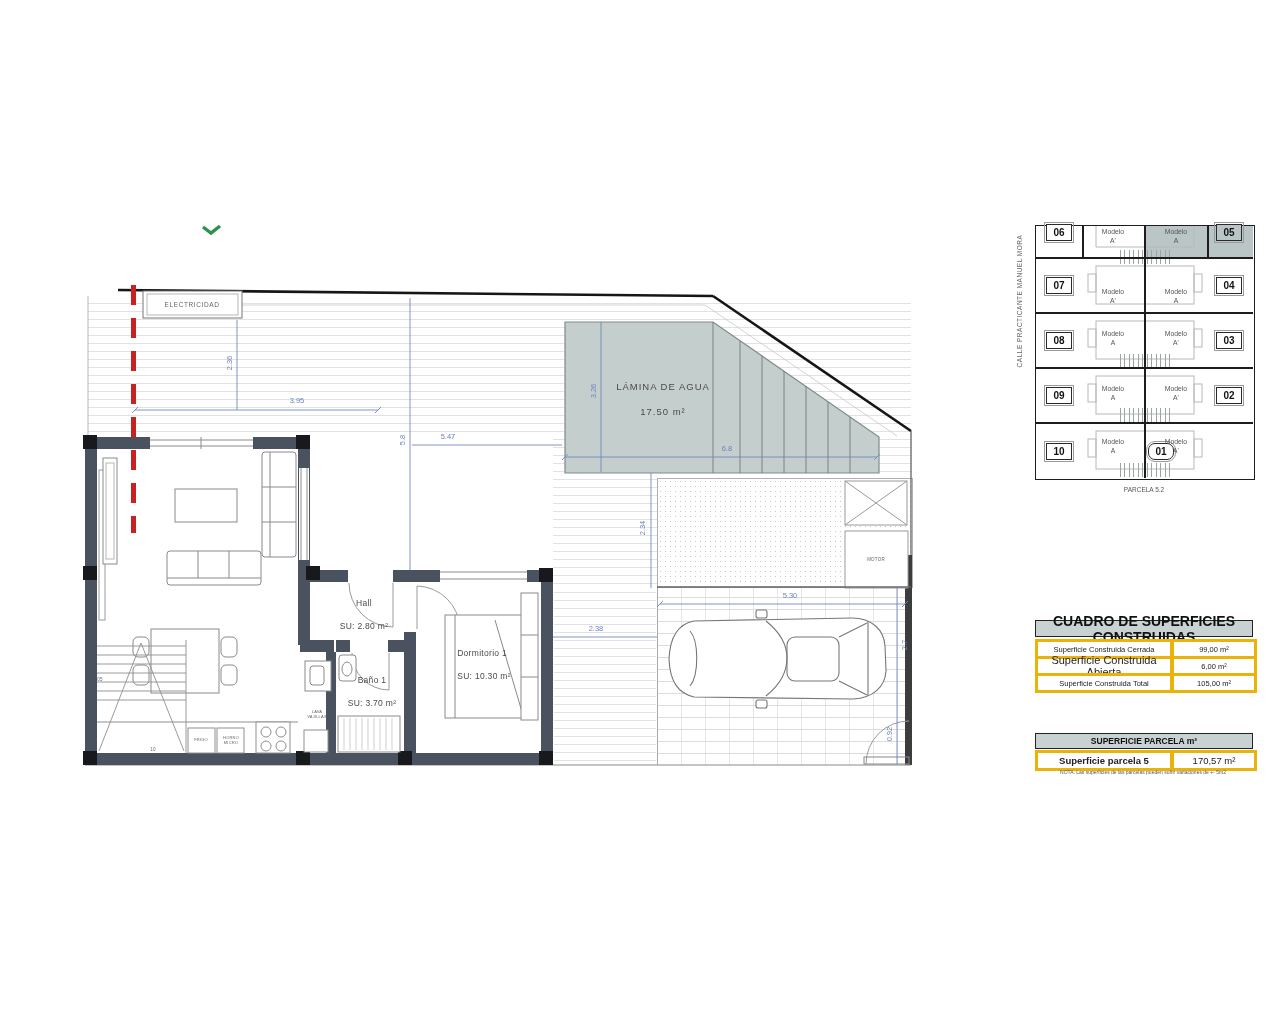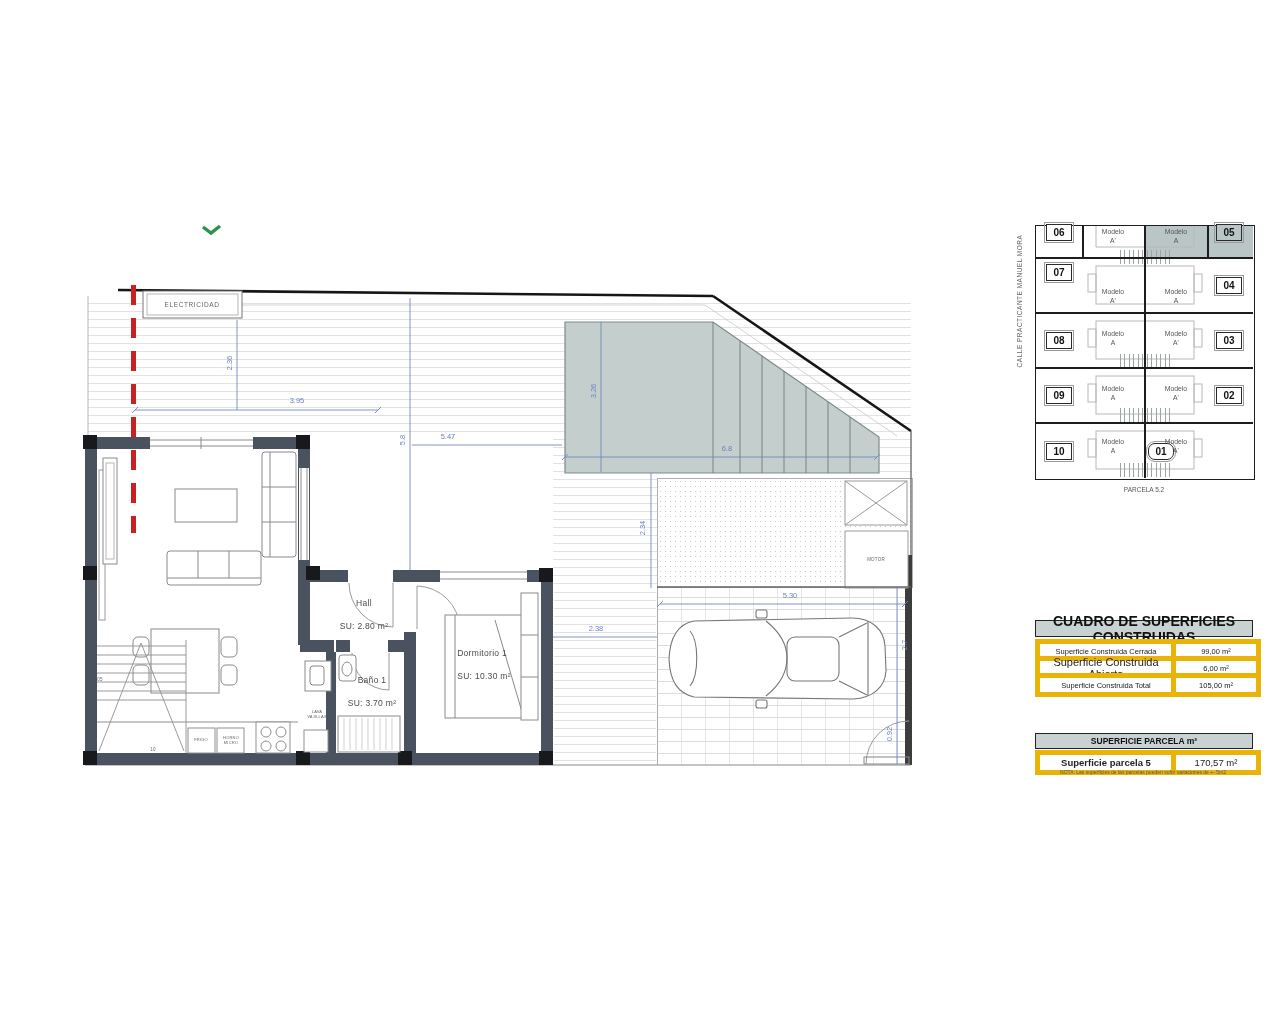--- a/index.html
+++ b/index.html
@@ -32,21 +32,21 @@
   .numbox{z-index:4;width:24px;height:15px;border:1.2px solid #2a2a2a;outline:1px solid #9a9a9a;
           outline-offset:1px;background:#fff;font-weight:bold;font-size:10px;color:#111;
           display:flex;align-items:center;justify-content:center;}
   .modlabel{font-size:6.8px;color:#555;width:56px;}
   .hatch{background:repeating-linear-gradient(90deg,#9aa5a4 0 1px,transparent 1px 4.5px);z-index:2;}
   .street{font-size:6.5px;color:#666;letter-spacing:.5px;text-align:center;z-index:4;}
   .caption{font-size:6.5px;color:#555;z-index:4;}
   
   .t-head{border:1.4px solid #222;background:#c9d2d2;font-weight:bold;text-align:center;
           display:flex;align-items:center;justify-content:center;z-index:4;color:#111;}
-  .t-cell{border:5px solid #eab308;background:#fff;text-align:center;display:flex;align-items:center;
+  .t-cell{border:3px solid #eab308;background:#fff;text-align:center;display:flex;align-items:center;
           justify-content:center;z-index:4;color:#222;}
   .note{font-size:5px;color:#555;text-align:center;z-index:4;}
 </style>
 </head>
 <body>
 
 <div id="sheet">
 
   <div class="abs deck" style="left:88px;top:296px;width:823px;height:289px;"></div>
   <div class="abs deck" style="left:554px;top:585px;width:102px;height:180px;"></div>
@@ -281,20 +281,24 @@
     <div>SU: 2.80 m²</div>
   </div>
   <div class="lbl room" style="left:372px;top:693px;">
     <div>Baño 1</div>
     <div>SU: 3.70 m²</div>
   </div>
   <div class="lbl room" style="left:484px;top:666px;text-align:left;">
     <div>Dormitorio 1</div>
     <div>SU: 10.30 m²</div>
   </div>
+  <div class="lbl pool-lbl" style="left:663px;top:400px;">
+    <div>LÁMINA DE AGUA</div>
+    <div>17.50 m²</div>
+  </div>
 
   <div class="lbl tiny" style="left:876px;top:560px;">MOTOR</div>
   <div class="lbl tiny" style="left:201px;top:740px;font-size:4px;">FRIGO</div>
   <div class="lbl tiny" style="left:231px;top:740px;font-size:4px;">HORNO
 MICRO</div>
   <div class="lbl tiny" style="left:317px;top:714px;font-size:4px;">LAVA
 VAJILLAS</div>
   <div class="lbl tiny" style="left:100px;top:680px;">05</div>
   <div class="lbl tiny" style="left:153px;top:750px;">10</div>
 
@@ -323,21 +327,21 @@
   <div class="abs gline-v" style="left:1082px;top:225px;height:32px;"></div>
   <div class="abs gline-v" style="left:1207px;top:225px;height:32px;"></div>
 
   <div class="abs hatch" style="left:1120px;top:250px;width:52px;height:14px;"></div>
   <div class="abs hatch" style="left:1120px;top:354px;width:52px;height:13px;"></div>
   <div class="abs hatch" style="left:1120px;top:408px;width:52px;height:14px;"></div>
   <div class="abs hatch" style="left:1120px;top:463px;width:52px;height:14px;"></div>
 
   <div class="abs numbox" style="left:1046px;top:224px;">06</div>
   <div class="abs numbox" style="left:1216px;top:224px;background:#b9c6c5;">05</div>
-  <div class="abs numbox" style="left:1046px;top:264px;">07</div>
+  <div class="abs numbox" style="left:1046px;top:277px;">07</div>
   <div class="abs numbox" style="left:1216px;top:277px;">04</div>
   <div class="abs numbox" style="left:1046px;top:332px;">08</div>
   <div class="abs numbox" style="left:1216px;top:332px;">03</div>
   <div class="abs numbox" style="left:1046px;top:387px;">09</div>
   <div class="abs numbox" style="left:1216px;top:387px;">02</div>
   <div class="abs numbox" style="left:1046px;top:443px;">10</div>
   <div class="abs numbox" style="left:1148px;top:443px;border-radius:7px;">01</div>
 
   <div class="lbl modlabel" style="left:1113px;top:236px;">Modelo
 A'</div>

